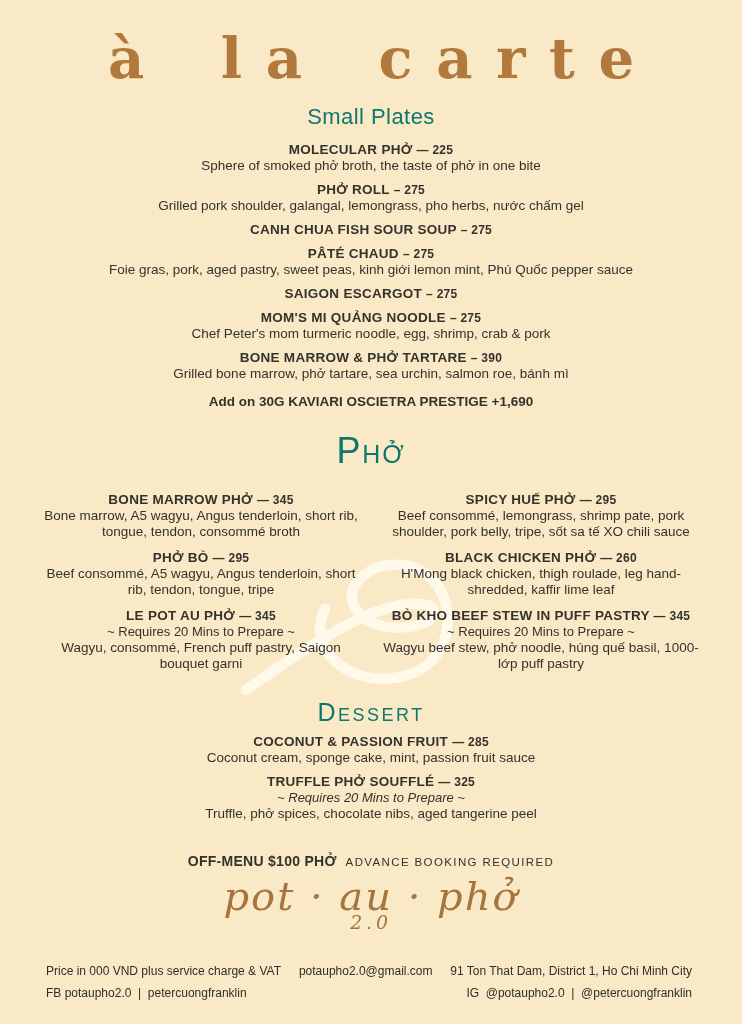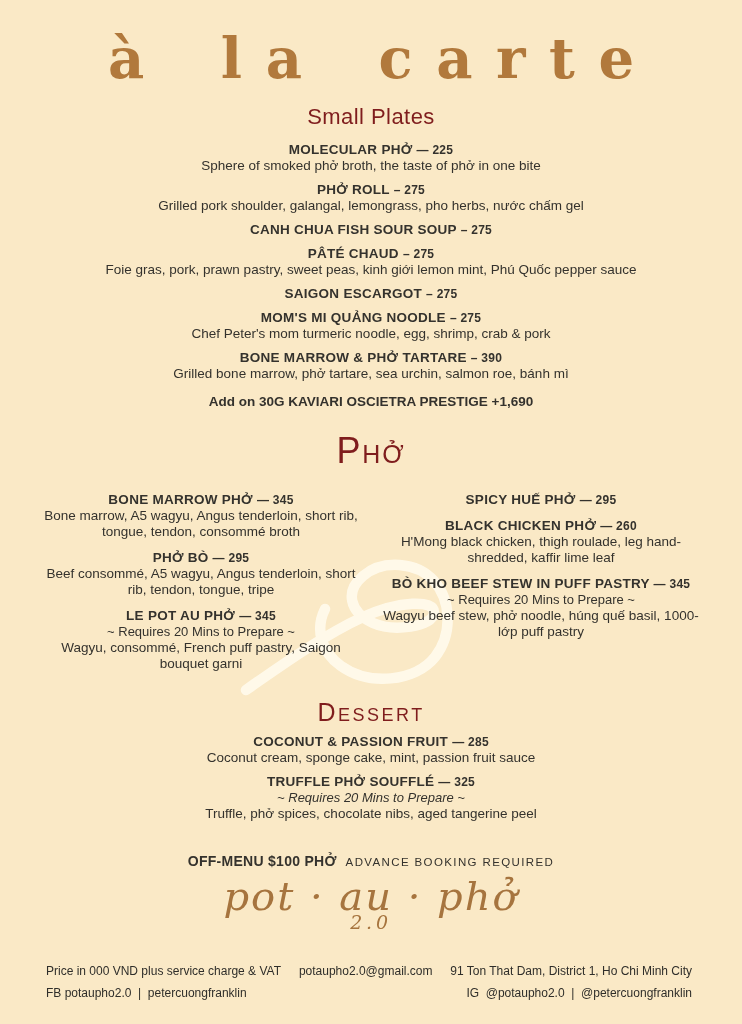--- a/index.html
+++ b/index.html
@@ -20,21 +20,21 @@
     font-family:"DejaVu Serif","Liberation Serif",serif;
     font-weight:700;
     font-size:56px;line-height:1.15;
     color:#B1793C;
     letter-spacing:0.42em;
     padding-left:0.42em;
     word-spacing:0.18em;
     text-align:center;
   }
   .section-heading{
-    color:#7f1d1d;text-align:center;
+    color:#0f766e;text-align:center;
   }
   .sp-heading{
     margin-top:14px;
     font-size:22px;line-height:26px;letter-spacing:0.02em;
   }
   .pho-heading{
     margin-top:22px;
     font-variant:small-caps;
     font-size:36px;line-height:40px;letter-spacing:0.05em;font-weight:400;
   }
@@ -118,21 +118,21 @@
       </div>
       <div class="menu-item">
         <div class="item-title"><span>PHỞ ROLL</span> <span class="item-price">– 275</span></div>
         <div class="item-desc">Grilled pork shoulder, galangal, lemongrass, pho herbs, nước chấm gel</div>
       </div>
       <div class="menu-item">
         <div class="item-title"><span>CANH CHUA FISH SOUR SOUP</span> <span class="item-price">– 275</span></div>
       </div>
       <div class="menu-item">
         <div class="item-title"><span>PÂTÉ CHAUD</span> <span class="item-price">– 275</span></div>
-        <div class="item-desc">Foie gras, pork, prawn pastry, sweet peas, kinh giới lemon mint, Phú Quốc pepper sauce</div>
+        <div class="item-desc">Foie gras, pork, aged pastry, sweet peas, kinh giới lemon mint, Phú Quốc pepper sauce</div>
       </div>
       <div class="menu-item">
         <div class="item-title"><span>SAIGON ESCARGOT</span> <span class="item-price">– 275</span></div>
       </div>
       <div class="menu-item">
         <div class="item-title"><span>MOM'S MI QUẢNG NOODLE</span> <span class="item-price">– 275</span></div>
         <div class="item-desc">Chef Peter's mom turmeric noodle, egg, shrimp, crab &amp; pork</div>
       </div>
       <div class="menu-item">
         <div class="item-title"><span>BONE MARROW &amp; PHỞ TARTARE</span> <span class="item-price">– 390</span></div>
@@ -155,20 +155,21 @@
         </div>
         <div class="menu-item">
           <div class="item-title"><span>LE POT AU PHỞ</span> <span class="item-price">— 345</span></div>
           <div class="item-note">~ Requires 20 Mins to Prepare ~</div>
           <div class="item-desc">Wagyu, consommé, French puff pastry, Saigon bouquet garni</div>
         </div>
       </div>
       <div class="pho-col">
         <div class="menu-item">
           <div class="item-title"><span>SPICY HUẾ PHỞ</span> <span class="item-price">— 295</span></div>
+          <div class="item-desc">Beef consommé, lemongrass, shrimp pate, pork shoulder, pork belly, tripe, sốt sa tế XO chili sauce</div>
         </div>
         <div class="menu-item">
           <div class="item-title"><span>BLACK CHICKEN PHỞ</span> <span class="item-price">— 260</span></div>
           <div class="item-desc">H'Mong black chicken, thigh roulade, leg hand-shredded, kaffir lime leaf</div>
         </div>
         <div class="menu-item">
           <div class="item-title"><span>BÒ KHO BEEF STEW IN PUFF PASTRY</span> <span class="item-price">— 345</span></div>
           <div class="item-note">~ Requires 20 Mins to Prepare ~</div>
           <div class="item-desc">Wagyu beef stew, phở noodle, húng quế basil, 1000-lớp puff pastry</div>
         </div>

